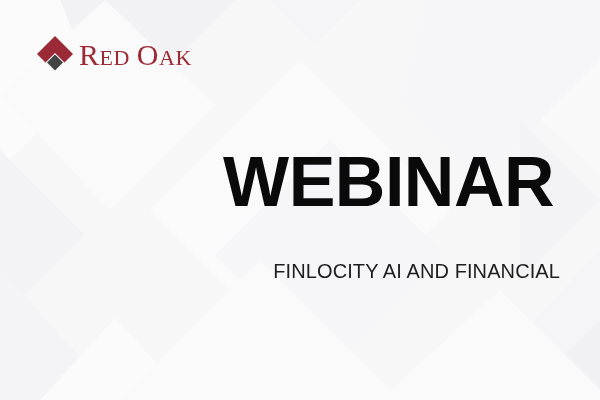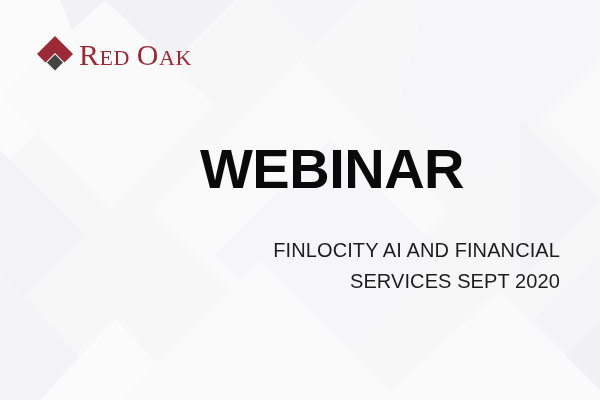--- a/index.html
+++ b/index.html
@@ -70,26 +70,26 @@
     position: absolute;
     left: 200px;
     top: 140px;
     width: 360px;
     text-align: right;
   }
 
   #slide-title {
     font-family: "Liberation Sans", sans-serif;
     font-weight: bold;
-    font-size: 56px;
+    font-size: 70px;
     line-height: 1.04;
     letter-spacing: -0.5px;
     color: #0a0a0a;
-    margin: 0;
-    text-align: left;
+    margin: 6px;
+    text-align: right;
   }
 
   #slide-subtitle {
     margin: 37px 0 0 0;
     font-family: "Liberation Sans", sans-serif;
     font-weight: normal;
     font-size: 20px;
     line-height: 1.52;
     letter-spacing: 0.1px;
     color: #1d1d1d;
@@ -142,17 +142,16 @@
     <div id="logo-wordmark">
       <span class="cap">R</span><span class="sc">ED</span><span class="gap"></span><span class="cap">O</span><span class="sc">AK</span>
     </div>
 
   </div>
 
   <div id="headline-block">
     <h1 id="slide-title">WEBINAR</h1>
     <p id="slide-subtitle">
       <span class="sub-line">FINLOCITY AI AND FINANCIAL</span>
-      <span class="sub-line">SERVICES SEPT 2020</span>
     </p>
   </div>
 
 </div>
 
 </body></html>

